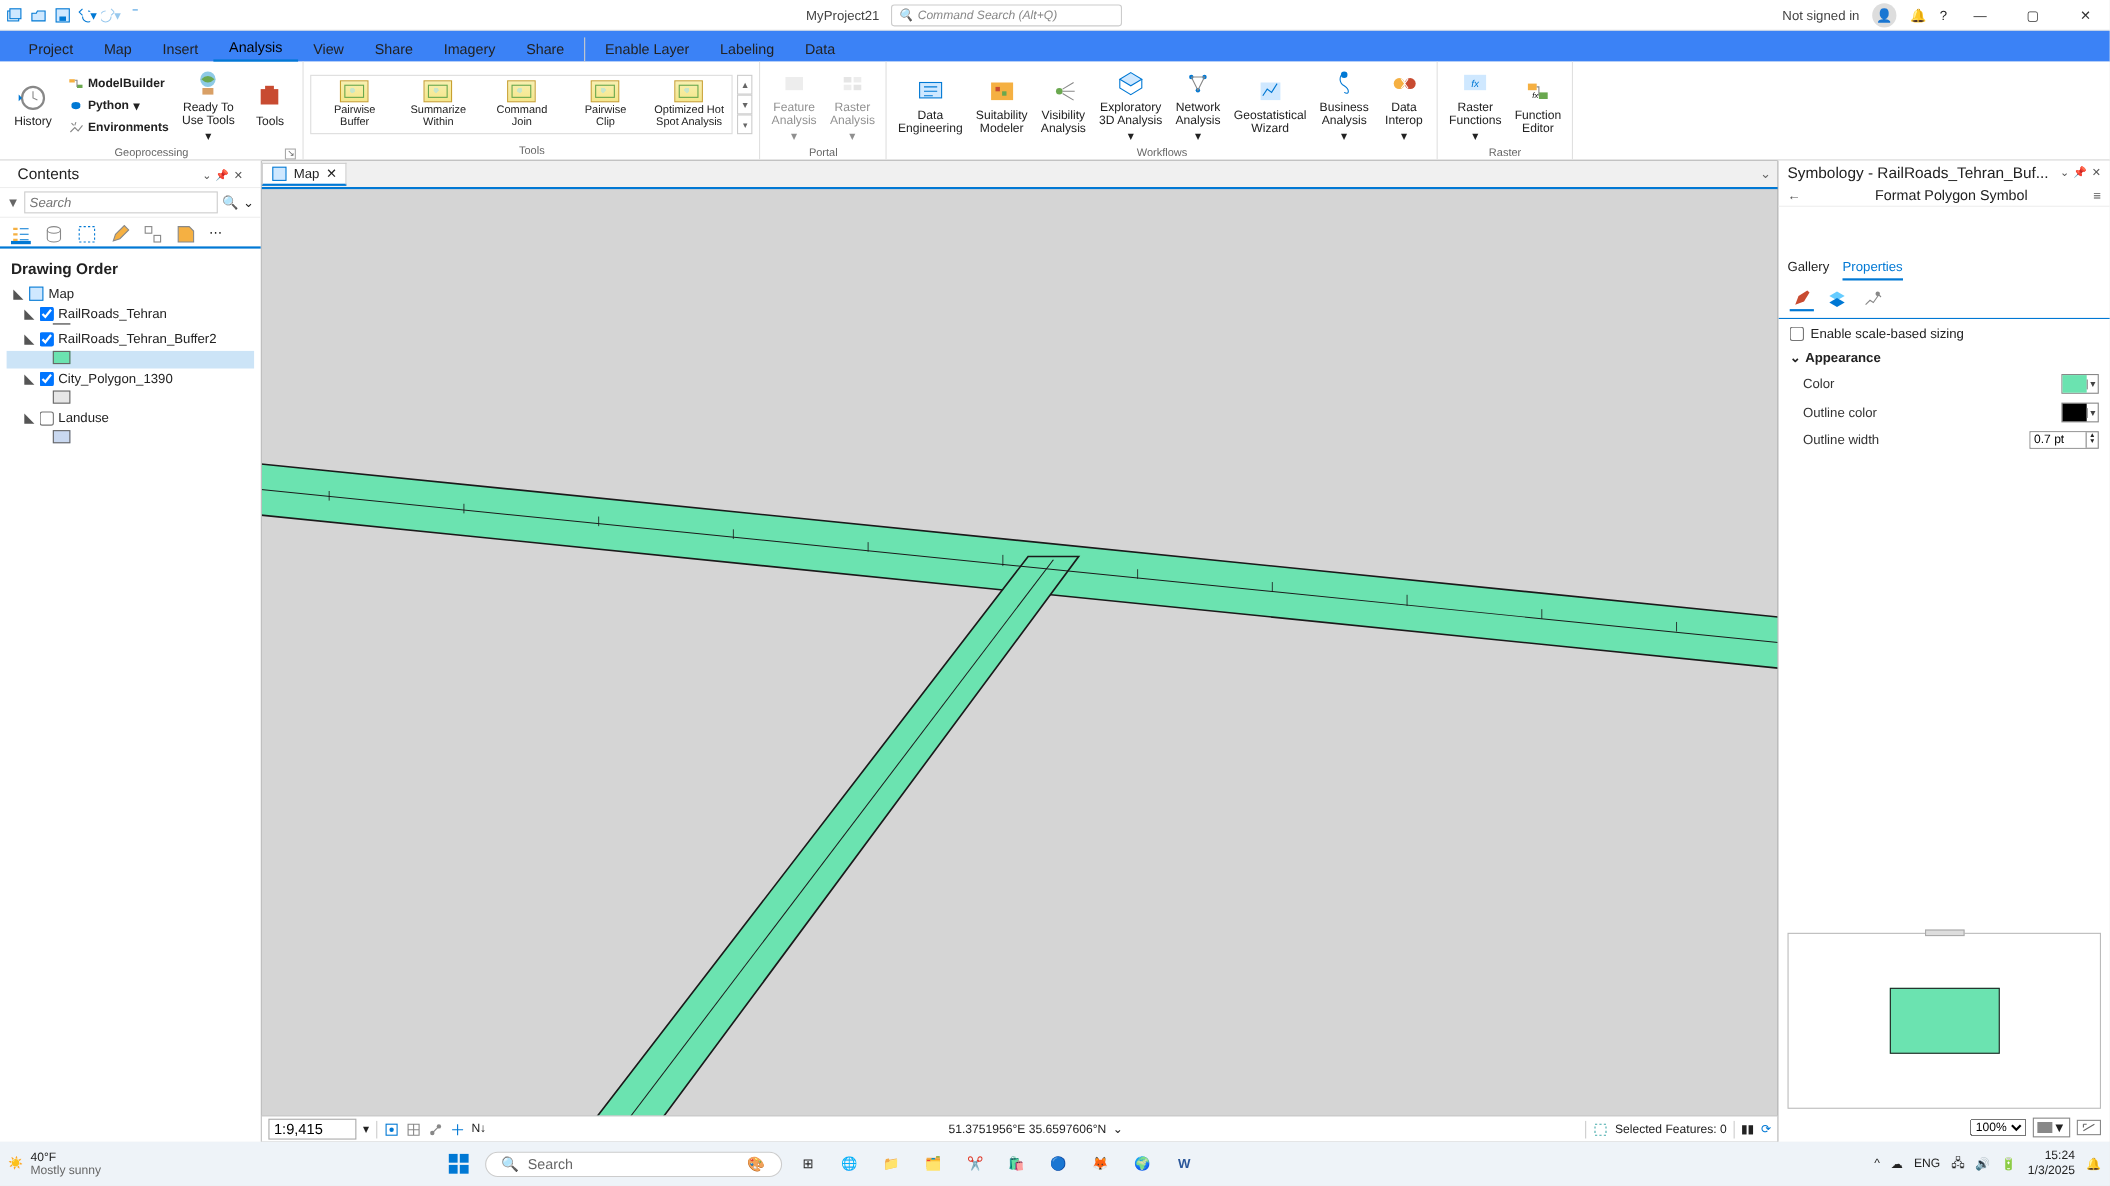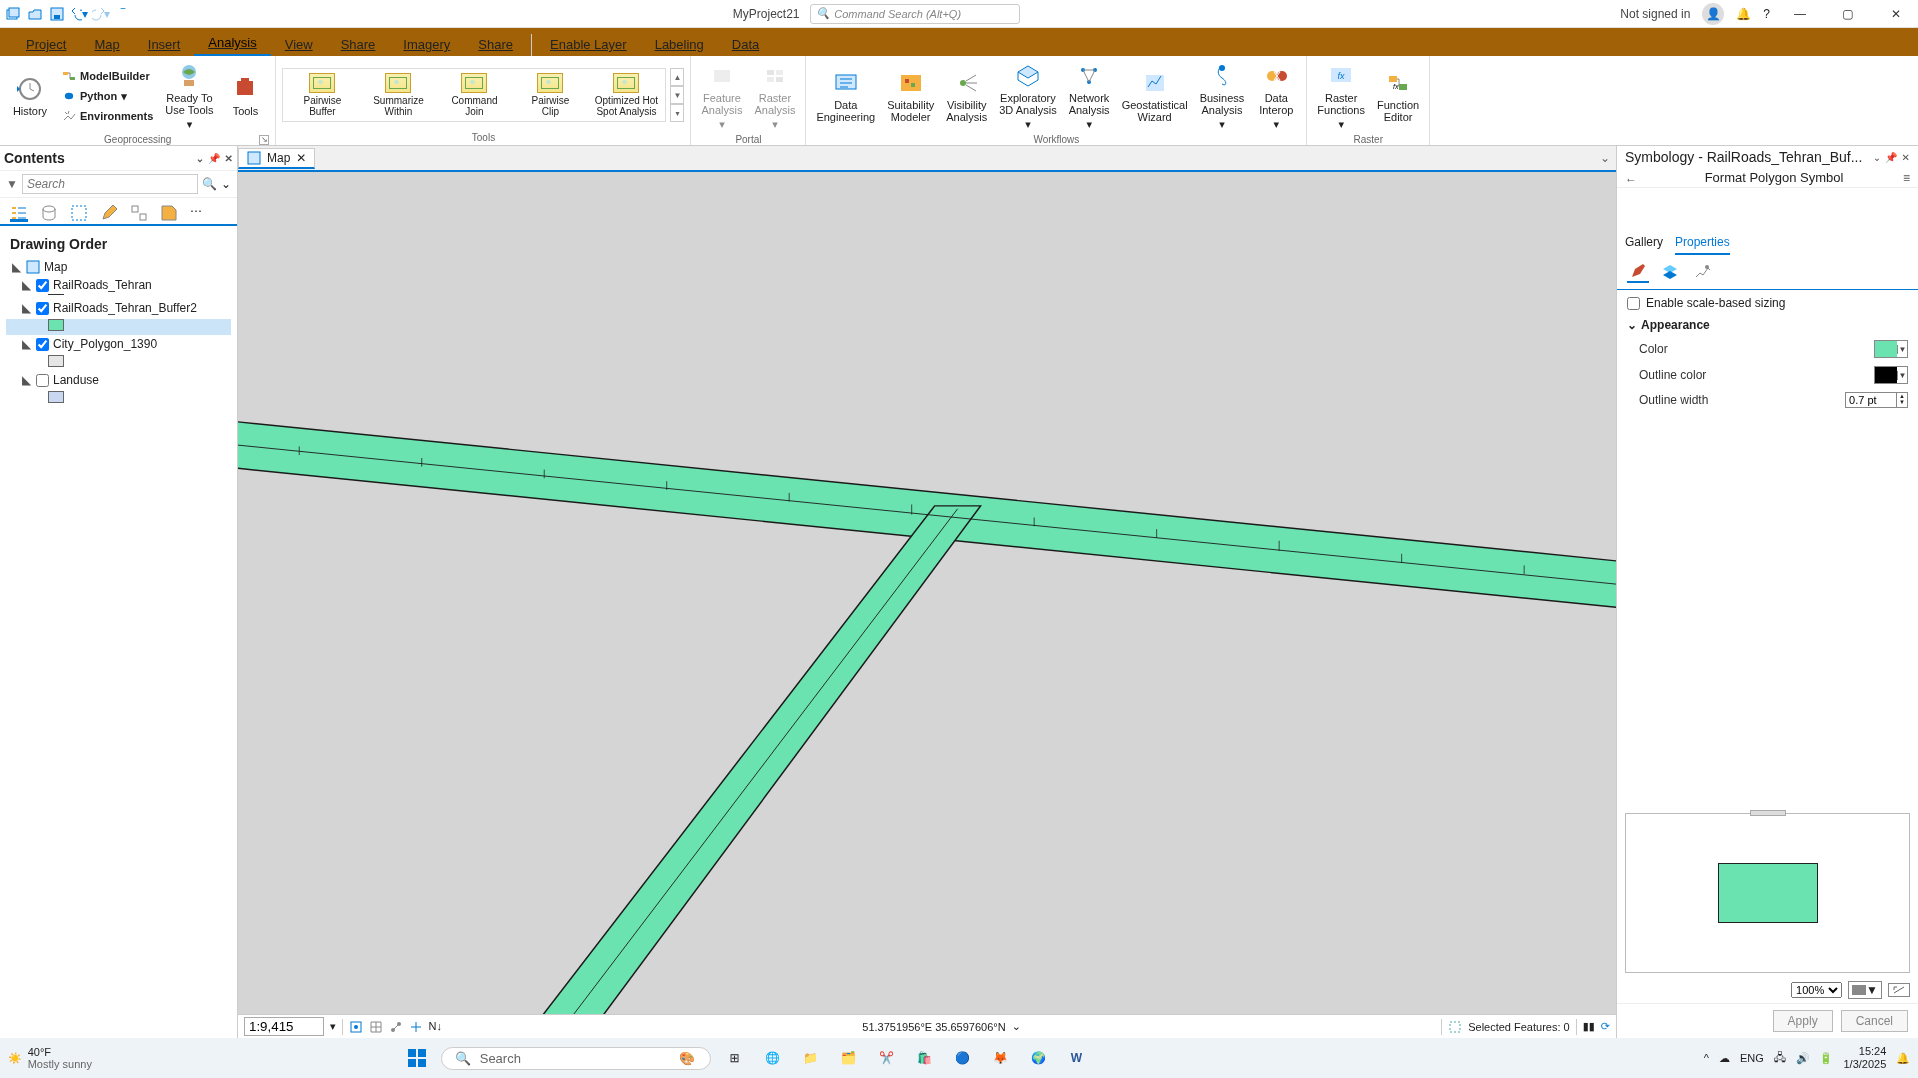--- a/index.html
+++ b/index.html
@@ -11,21 +11,21 @@
 .title-bar .qat-icon { width: 18px; height: 18px; display: flex; align-items: center; justify-content: center; color: #0078d4; }
 .title-bar .spacer { flex: 1; }
 .title-bar .doc-title { font-size: 12px; color: #444; margin-right: 10px; }
 .title-bar .search-box { display: flex; align-items: center; border: 1px solid #ccc; border-radius: 3px; padding: 1px 6px; width: 210px; height: 20px; font-size: 11px; color: #888; font-style: italic; gap: 4px; }
 .title-bar .right-controls { display: flex; align-items: center; gap: 12px; margin-left: auto; }
 .title-bar .signin { font-size: 12px; color: #444; }
 .title-bar .avatar { width: 22px; height: 22px; border-radius: 50%; background: #ddd; display: flex; align-items: center; justify-content: center; color: #666; }
 .title-bar .winbtn { width: 36px; height: 28px; display: flex; align-items: center; justify-content: center; color: #333; }
 
 
-.menu-tabs { height: 28px; background: #a16207; display: flex; align-items: flex-end; padding: 0 12px; text-decoration: underline; }
+.menu-tabs { height: 28px; background: #3b82f6; display: flex; align-items: flex-end; padding: 0 12px; }
 .menu-tabs .tab { padding: 4px 14px; font-size: 13px; cursor: pointer; }
 .menu-tabs .tab.active { border-bottom: 2px solid #0078d4; color: #000; }
 .menu-tabs .sep { width: 1px; background: #ccc; height: 22px; margin: 0 4px; }
 
 
 .ribbon { height: 90px; background: #fff; border-bottom: 1px solid #ccc; display: flex; align-items: stretch; }
 .ribbon-group { border-right: 1px solid #e0e0e0; padding: 4px 6px 2px 6px; display: flex; flex-direction: column; }
 .ribbon-group .group-body { flex: 1; display: flex; align-items: center; gap: 4px; }
 .ribbon-group .group-label { font-size: 10px; color: #666; text-align: center; padding-top: 2px; position: relative; }
 .ribbon-group .group-label .launcher { position: absolute; right: 0; bottom: 0; font-size: 8px; color: #666; border: 1px solid #aaa; width: 10px; height: 10px; line-height: 8px; }
@@ -36,21 +36,21 @@
 .gal { display: flex; gap: 6px; border: 1px solid #ddd; padding: 4px; }
 .gal-item { display: flex; flex-direction: column; align-items: center; font-size: 10px; line-height: 11px; text-align: center; gap: 2px; width: 70px; }
 .gal-item .gicon { width: 26px; height: 20px; background: linear-gradient(#f8f0b0,#f5e68a); border: 1px solid #c8a030; position: relative; }
 .gal-item .gicon::after { content:""; position:absolute; inset:3px; border:1px solid #6aa84f; background: radial-gradient(circle at 40% 40%, #c8e6c9 20%, transparent 21%); }
 .gal-nav { display:flex; flex-direction:column; justify-content:space-between; width: 14px; }
 .gal-nav div { border: 1px solid #ccc; height: 18px; display:flex; align-items:center; justify-content:center; font-size: 8px; color:#666; }
 
 
 .main { display: flex; height: calc(100% - 28px - 28px - 90px - 40px); }
 .contents-panel { width: 238px; background: #fff; border-right: 1px solid #ccc; display: flex; flex-direction: column; }
-.panel-header { display: flex; align-items: center; padding: 4px 4px; font-size: 14px; font-weight: 700; }
+.panel-header { display: flex; align-items: flex-end; padding: 4px 16px; font-size: 14px; font-weight: 400; }
 .panel-header .phicons { margin-left: auto; display: flex; gap: 4px; color: #555; font-size: 10px; }
 .contents-search { display: flex; align-items: center; padding: 3px 6px; gap: 4px; border-top: 1px solid #eee; border-bottom: 1px solid #eee; }
 .contents-search input { flex: 1; border: 1px solid #ccc; font-style: italic; padding: 2px 4px; font-size: 12px; }
 .contents-toolbar { display: flex; gap: 12px; padding: 6px 10px 2px; border-bottom: 2px solid #0078d4; }
 .contents-toolbar .ct-icon { width: 18px; height: 18px; }
 .tree { padding: 4px 6px; font-size: 12px; }
 .tree-heading { font-weight: 600; padding: 6px 4px; font-size: 14px; }
 .tree-item { padding: 2px 0 2px 6px; display: flex; align-items: center; gap: 4px; }
 .tree-item .exp { width: 10px; color: #555; }
 .tree-item input[type=checkbox] { width: 13px; height: 13px; }
@@ -619,24 +619,20 @@
       <select><option>100%</option></select>
       <span style="border:1px solid #888;padding:1px 3px;display:flex;align-items:center"><svg width="14" height="10">
             <rect width="14" height="10" fill="#888"></rect>
           </svg>▼</span>
       <span style="border:1px solid #888;padding:1px 3px">
           <svg width="14" height="10">
             <path d="M2 8l10-6M2 2h3M2 2v3" stroke="#666" fill="none"></path>
           </svg>
         </span>
     </div>
-    <div class="symb-actions">
-      <button>Apply</button>
-      <button>Cancel</button>
-    </div>
   </div>
 </div>
 
 <div class="taskbar">
   <div class="weather">
     <span>☀️</span>
     <div>
         <div>40°F</div>
         <div style="color:#666">Mostly sunny</div>
       </div>

